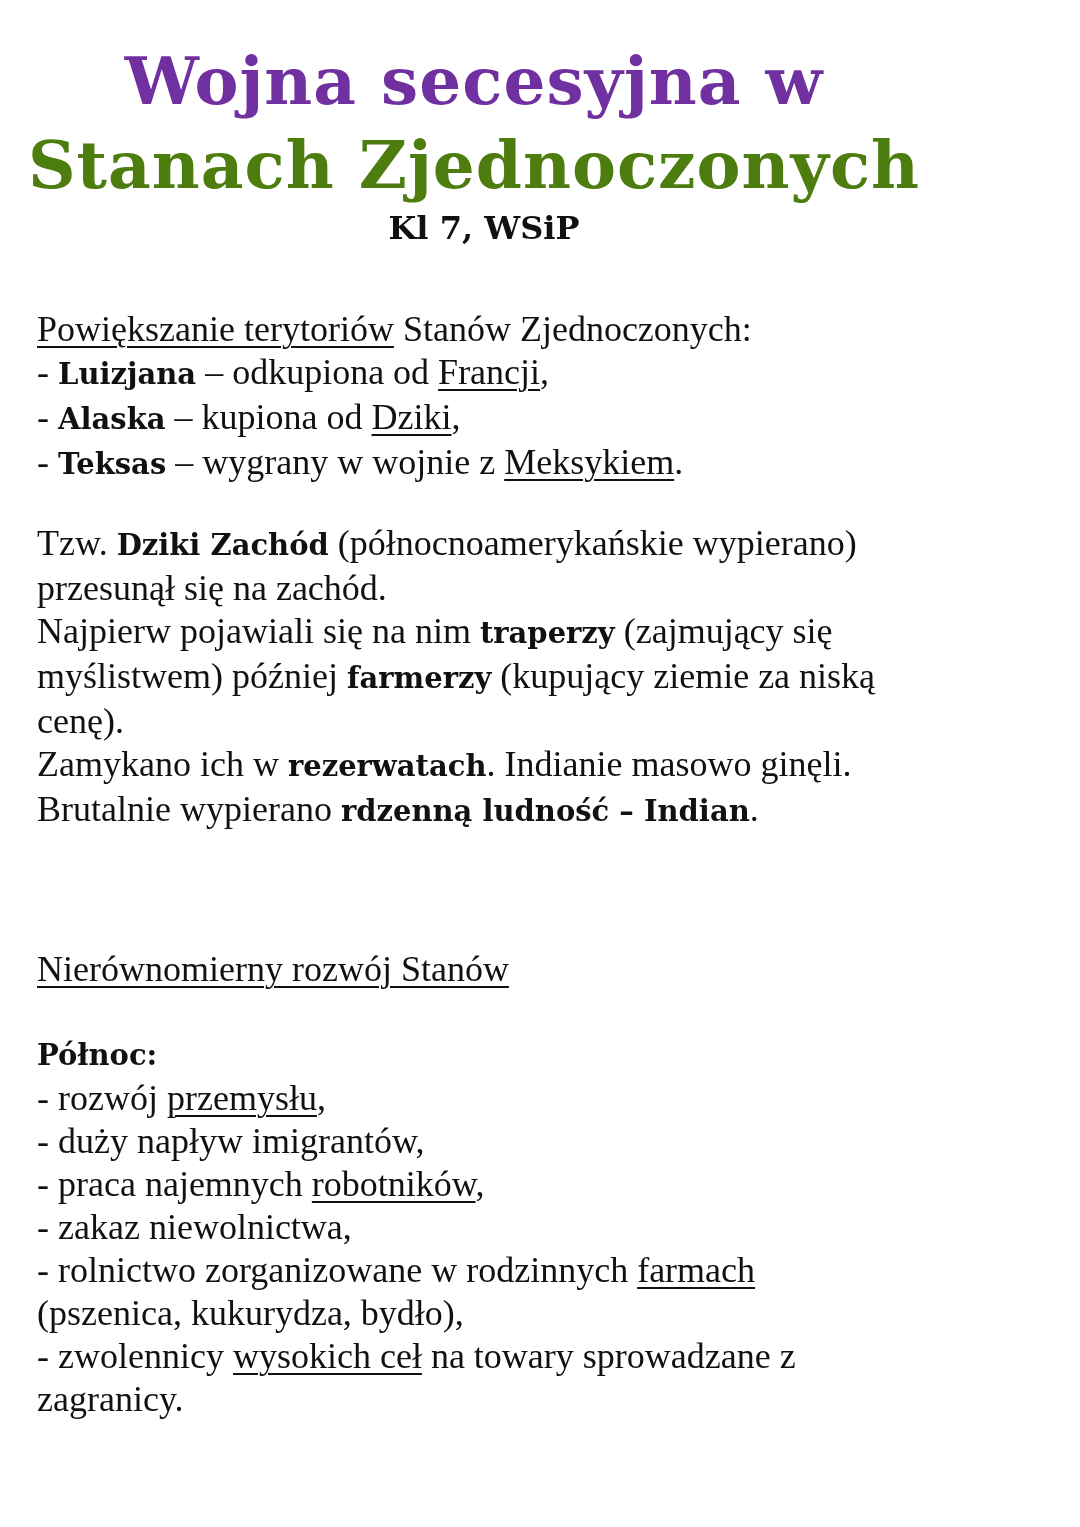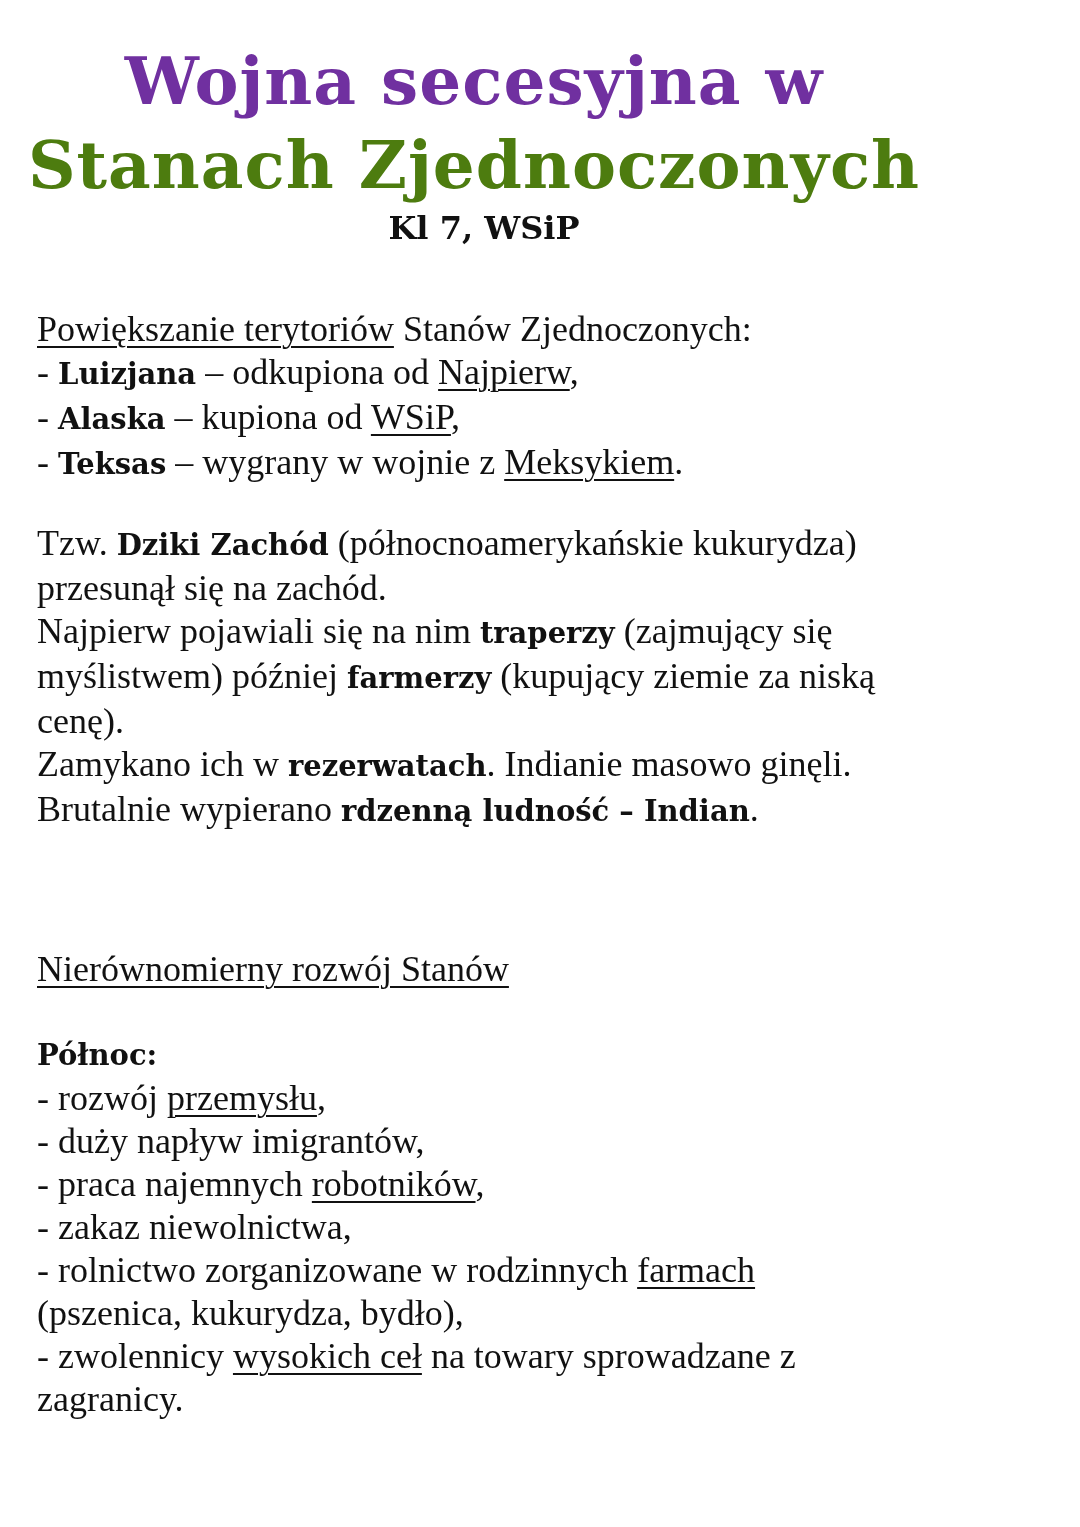--- a/index.html
+++ b/index.html
@@ -20,27 +20,27 @@
 </style>
 </head>
 <body>
 
 <div class="title t1" style="color:#7030A0">Wojna secesyjna w</div>
 <div class="title t2" style="color:#4d7c0f">Stanach Zjednoczonych</div>
 <div class="subtitle">Kl 7, WSiP</div>
 
 <div class="doc" style="top:308px">
   <div class="line"><span class="u">Powiększanie terytoriów</span><span> Stanów Zjednoczonych:</span></div>
-  <div class="line"><span>- </span><span class="b">Luizjana</span><span> – odkupiona od </span><span class="u">Najpierw</span><span>,</span></div>
-  <div class="line"><span>- </span><span class="b">Alaska</span><span> – kupiona od </span><span class="u">WSiP</span><span>,</span></div>
+  <div class="line"><span>- </span><span class="b">Luizjana</span><span> – odkupiona od </span><span class="u">Francji</span><span>,</span></div>
+  <div class="line"><span>- </span><span class="b">Alaska</span><span> – kupiona od </span><span class="u">Dziki</span><span>,</span></div>
   <div class="line"><span>- </span><span class="b">Teksas</span><span> – wygrany w wojnie z </span><span class="u">Meksykiem</span><span>.</span></div>
 </div>
 
 <div class="doc" style="top:522px">
-  <div class="line"><span>Tzw. </span><span class="b">Dziki Zachód</span><span> (północnoamerykańskie kukurydza)</span></div>
+  <div class="line"><span>Tzw. </span><span class="b">Dziki Zachód</span><span> (północnoamerykańskie wypierano)</span></div>
   <div class="line">przesunął się na zachód.</div>
   <div class="line"><span>Najpierw pojawiali się na nim </span><span class="b">traperzy</span><span> (zajmujący się</span></div>
   <div class="line"><span>myślistwem) później </span><span class="b">farmerzy</span><span> (kupujący ziemie za niską</span></div>
   <div class="line">cenę).</div>
   <div class="line"><span>Zamykano ich w </span><span class="b">rezerwatach</span><span>. Indianie masowo ginęli.</span></div>
   <div class="line"><span>Brutalnie wypierano </span><span class="b">rdzenną ludność – Indian</span><span>.</span></div>
 </div>
 
 <div class="doc" style="top:948px">
   <div class="line"><span class="u">Nierównomierny rozwój Stanów</span></div>

